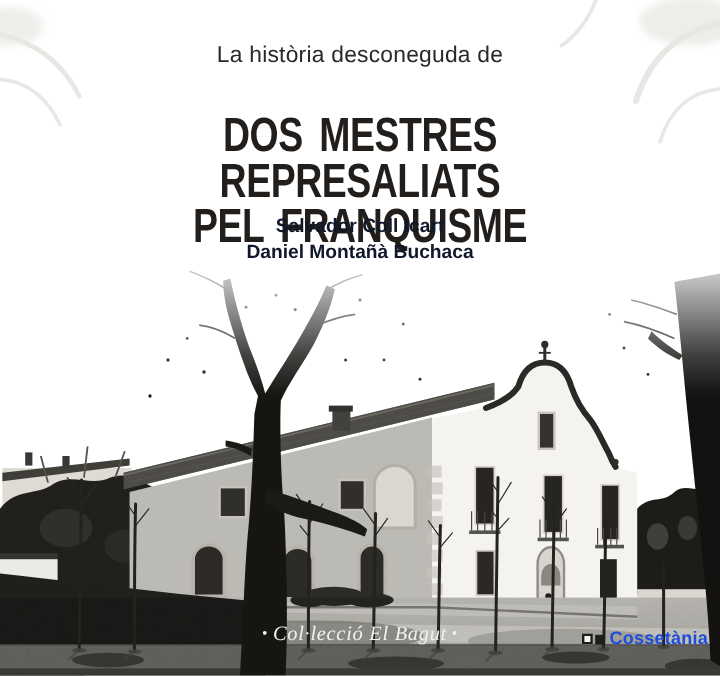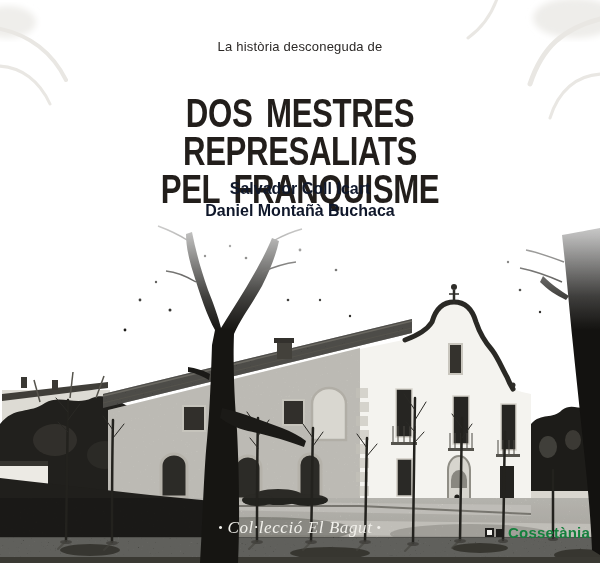--- a/index.html
+++ b/index.html
@@ -1,31 +1,31 @@
 <!DOCTYPE html>
 <html><head>
 <meta charset="utf-8">
 <style>
   html,body{margin:0;padding:0;background:#ffffff;}
   body{width:600px;height:563px;position:relative;overflow:hidden;
        font-family:"Liberation Sans",sans-serif;-webkit-font-smoothing:antialiased;}
   #photo-layer{position:absolute;left:0;top:0;width:600px;height:563px;}
   .txt{position:absolute;left:0;width:600px;text-align:center;}
-  #subtitle{top:35px;font-size:13px;line-height:23px;letter-spacing:.2px;color:#2b2826;}
+  #subtitle{top:35px;font-size:19px;line-height:23px;letter-spacing:.2px;color:#2b2826;}
   #title{top:94px;font-size:40px;font-weight:bold;line-height:38px;letter-spacing:-.5px;
          word-spacing:7px;color:#221e1b;transform:scaleX(.78);transform-origin:50% 0;}
   #authors{top:178px;font-size:16px;font-weight:bold;line-height:22px;color:#0f172a;}
   #collection{top:518px;font-family:"Liberation Serif",serif;font-style:italic;
               font-size:17px;letter-spacing:.6px;color:#f2f1ec;text-align:center;}
   #collection .bullet{font-style:normal;font-size:13px;vertical-align:1px;padding:0 4px;}
   #publisher{position:absolute;left:485px;top:524px;display:flex;align-items:center;gap:2px;}
   #publisher .sq{width:8px;height:8px;display:inline-block;}
   #publisher .sq.outline{border:2px solid #1e1d1b;width:5px;height:5px;background:#f4f3ef;}
   #publisher .sq.solid{background:#1e1d1b;}
-  #publisher .pname{font-weight:bold;font-size:15px;color:#15803d;letter-spacing:.2px;margin-left:2px;}
+  #publisher .pname{font-weight:bold;font-size:15px;color:#1d4ed8;letter-spacing:.2px;margin-left:2px;}
 </style>
 </head>
 <body>
 
 <div id="photo-layer" role="img" aria-label="Black-and-white photograph of a masia-style school building with a curved baroque gable and pinnacle, bare trees and a row of young saplings in front, fading to white at the top">
 <svg width="600" height="563" viewBox="0 0 600 563" xmlns="http://www.w3.org/2000/svg">
   <defs>
     <linearGradient id="treeFadeGrad" x1="0" y1="195" x2="0" y2="330" gradientUnits="userSpaceOnUse">
       <stop offset="0" stop-color="#000000"></stop>
       <stop offset="0.3" stop-color="#4a4a4a"></stop>

